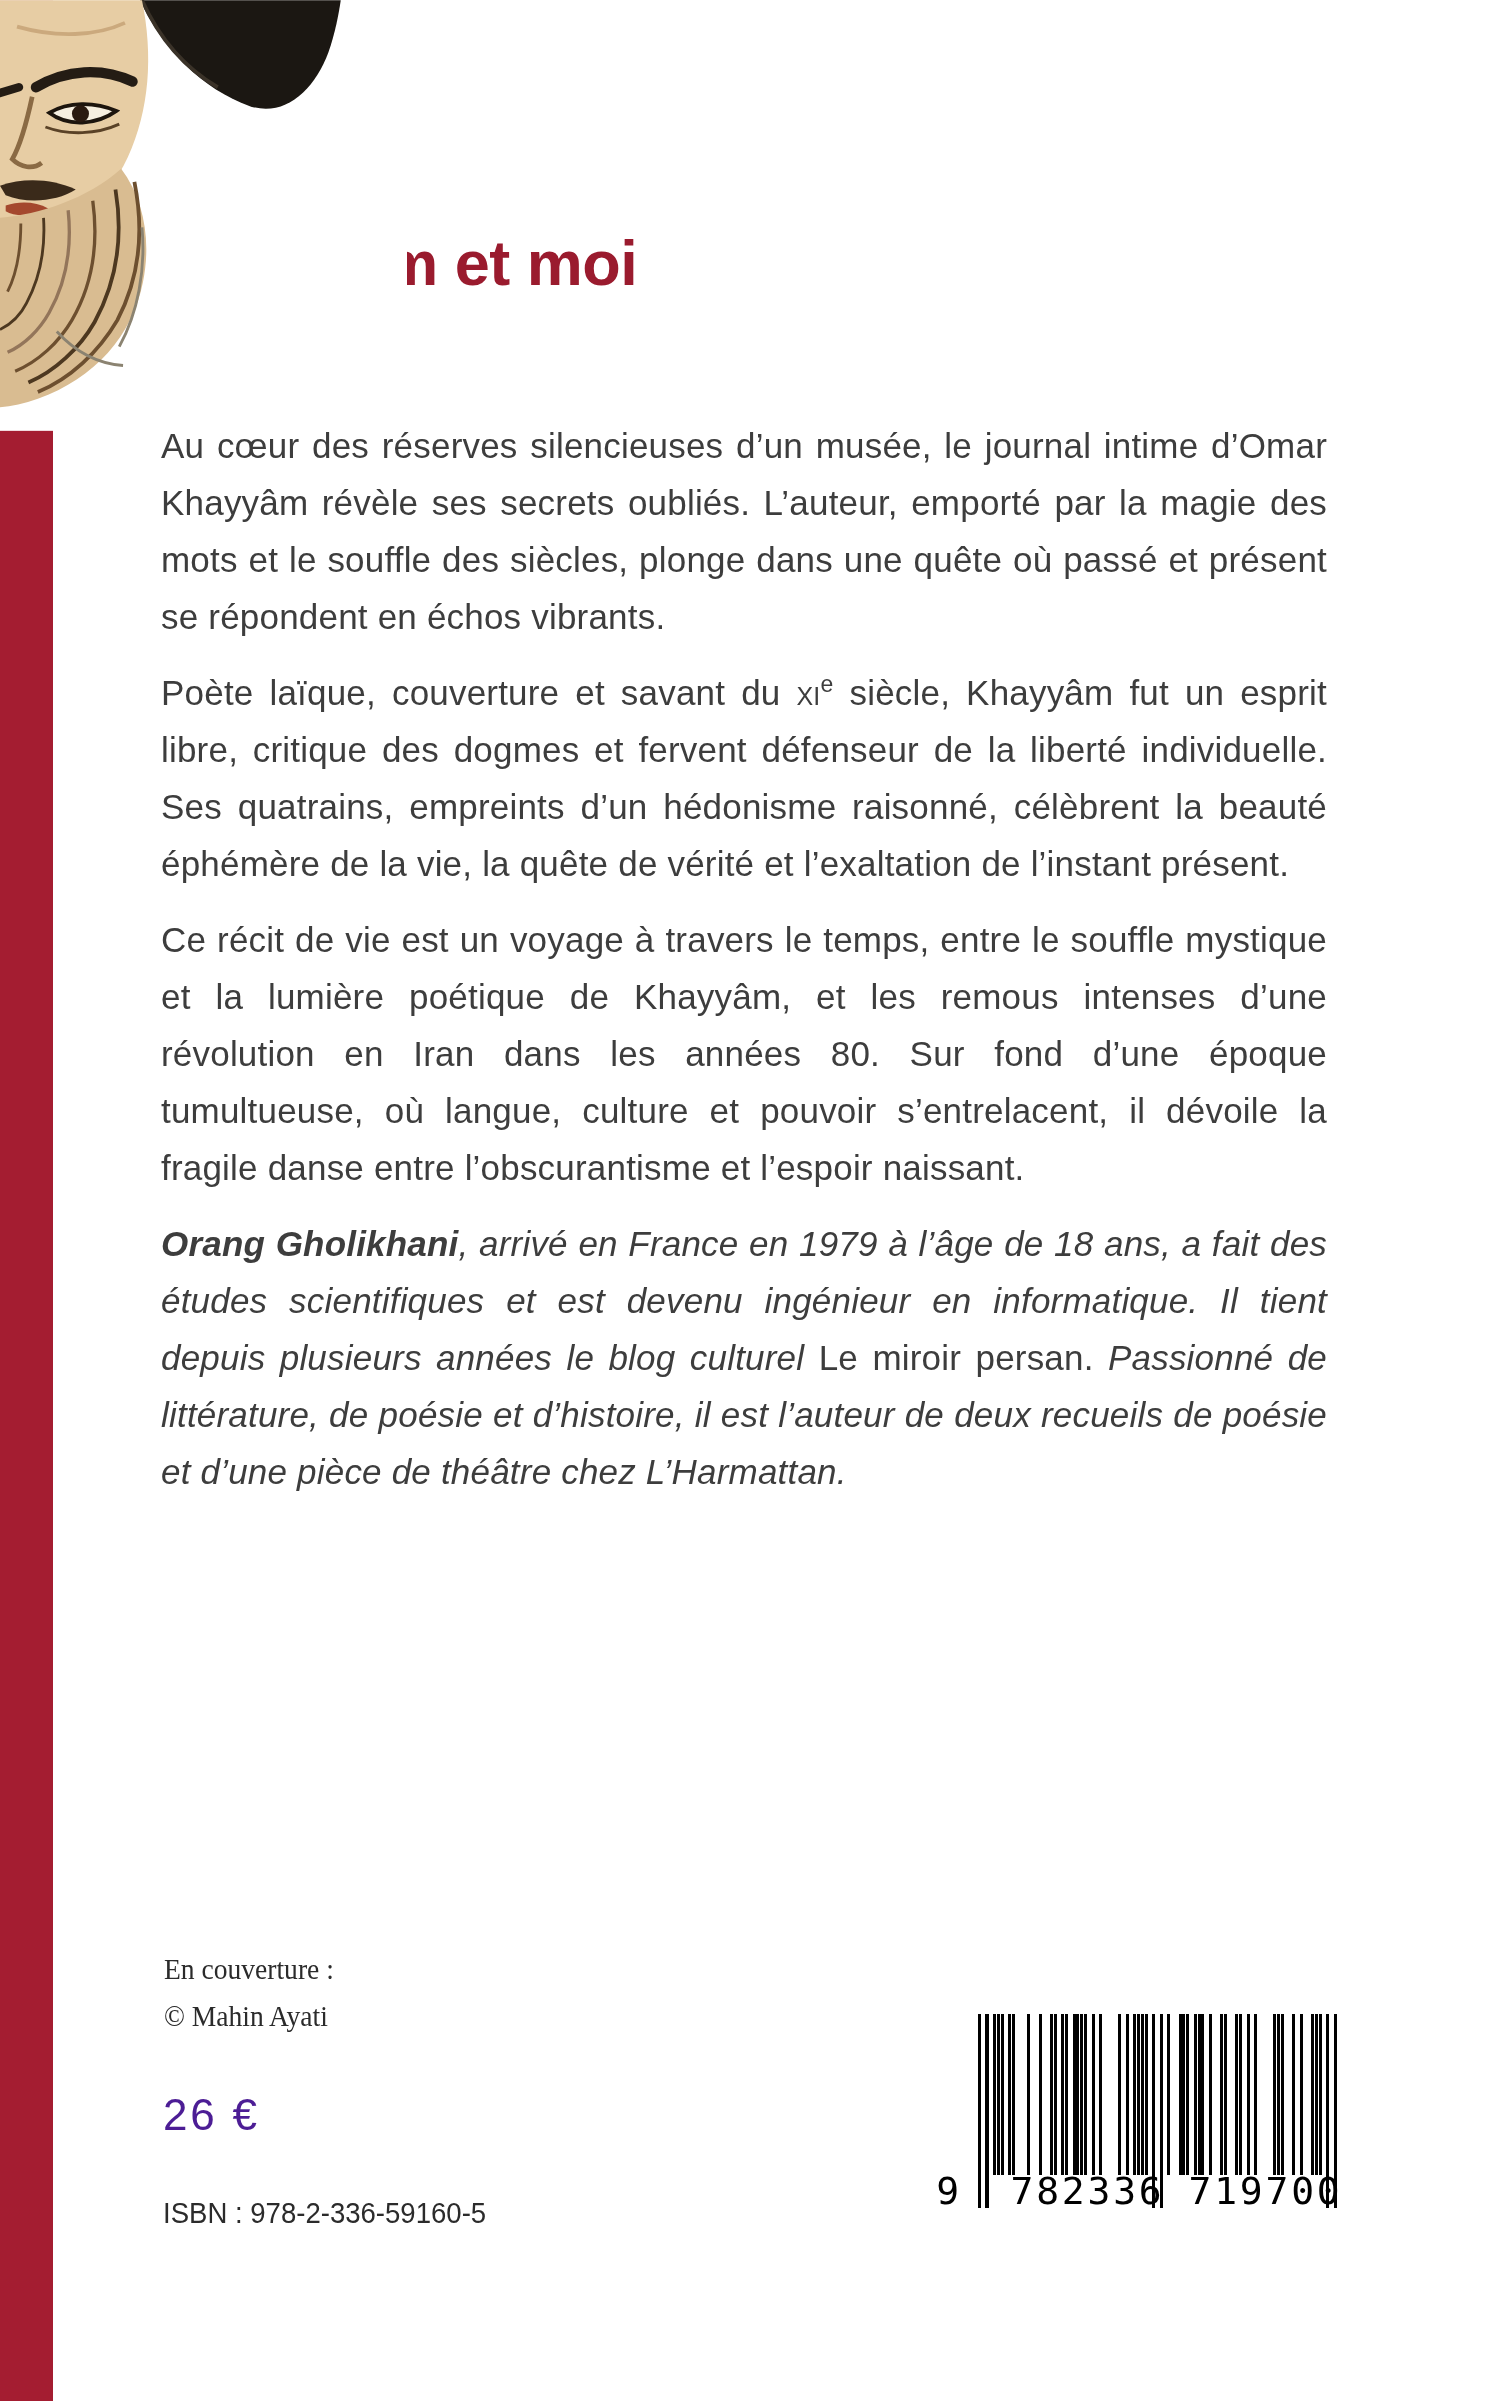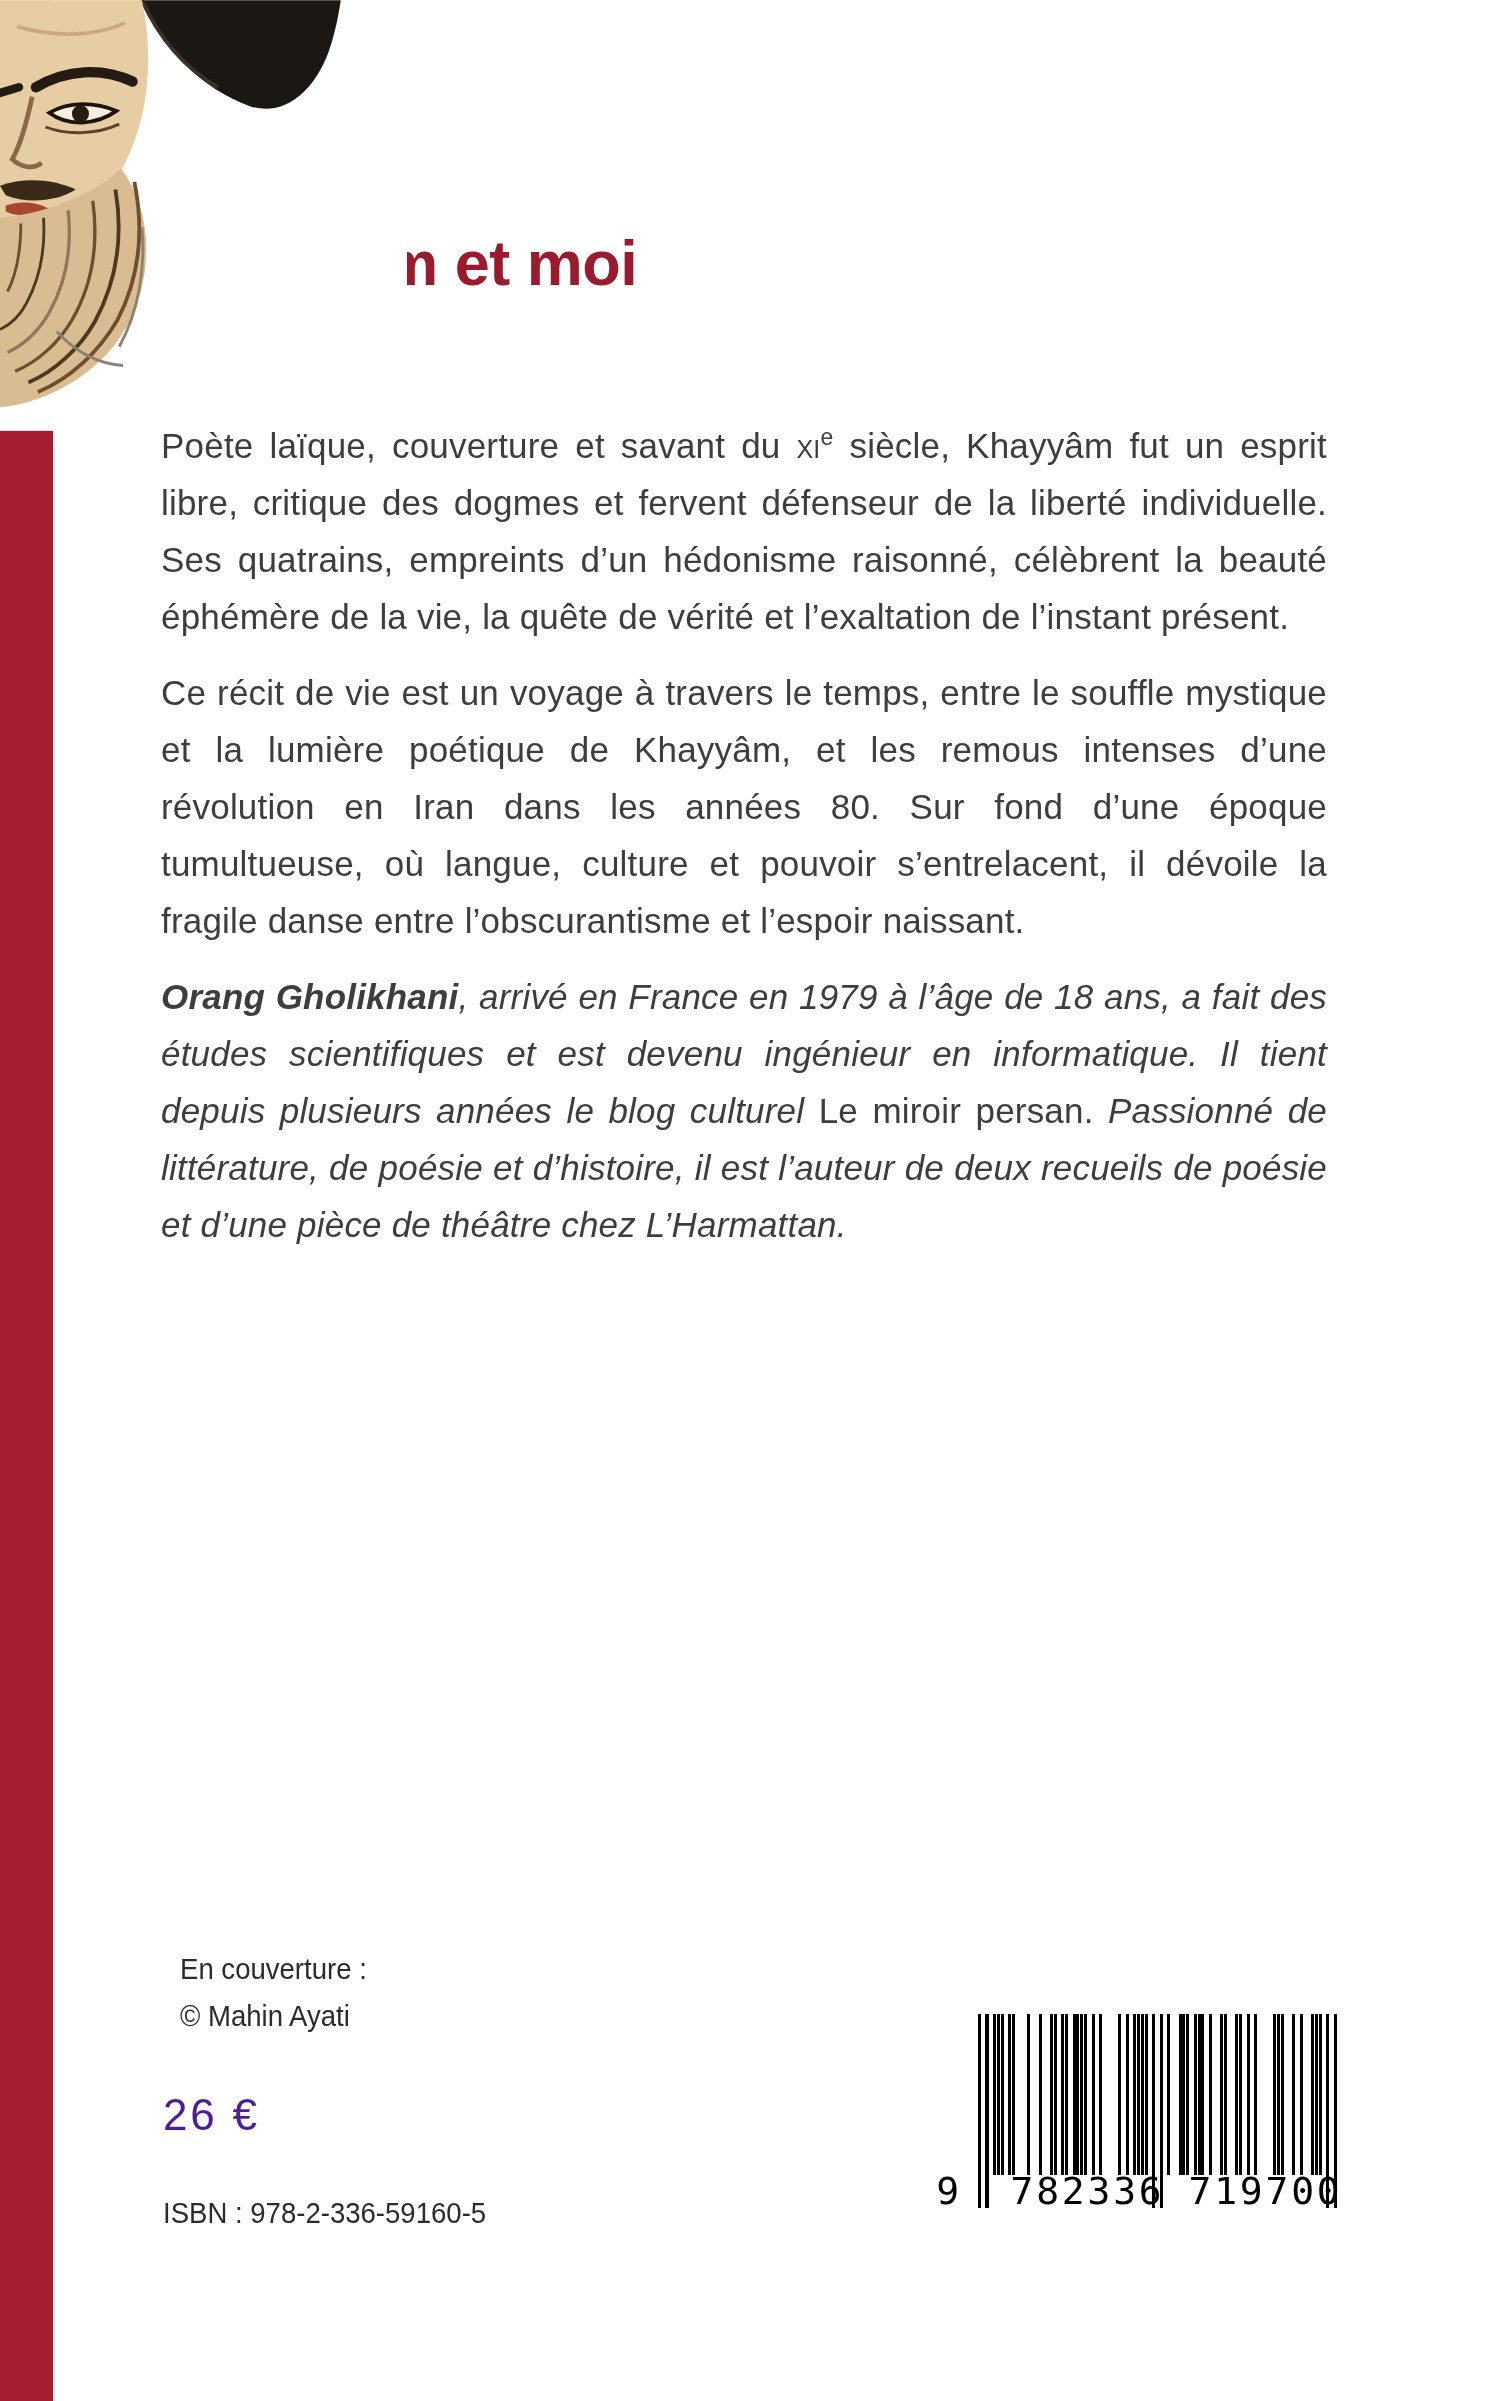--- a/index.html
+++ b/index.html
@@ -20,22 +20,22 @@
 
   .sc  { font-variant:small-caps; }
   sup  { font-size:23px; line-height:0; vertical-align:super; }
 
   .book-title { font-style:italic; }
 
   .bio { margin-top:70px; font-style:italic; }
   .bio .author { font-weight:bold; }
   .bio .roman  { font-style:normal; }
 
-  .credits { position:absolute; left:180px; top:1946px; z-index:2;
-             font-size:29px; color:#2b2b2b; line-height:47px; }
+  .credits { position:absolute; left:164px; top:1946px; z-index:2;
+             font-size:29px; color:#2b2b2b; line-height:47px;font-family:Liberation Serif, serif; }
   .cond { display:inline-block; transform:scaleX(.95); transform-origin:0 50%; }
 
   .price { position:absolute; left:163px; top:2090px; z-index:2;
            font-size:44px; color:#4c1d95; letter-spacing:2.8px; }
 
   .isbn { position:absolute; left:163px; top:2197px; z-index:2;
           font-size:29px; color:#2b2b2b;text-align:right; }
 
   .barcode { position:absolute; left:951px; top:2014px; width:416px; height:203px; z-index:2; }
   .bars { position:absolute; left:26.5px; top:0; width:360px; height:199px; }
@@ -80,20 +80,21 @@
   <path d="M72,222 C76,260 70,298 52,330 C42,348 26,364 8,372" stroke="#93755a" stroke-width="3.5" fill="none"></path>
   <path d="M46,230 C48,262 42,294 28,320 C22,332 12,342 0,348" stroke="#4d3820" stroke-width="3" fill="none"></path>
   <path d="M22,236 C22,262 18,288 8,308" stroke="#6d4f2f" stroke-width="3" fill="none"></path>
   <path d="M150,240 C154,284 146,330 126,366" stroke="#8b8371" stroke-width="3" fill="none"></path>
   <path d="M60,350 C80,372 104,384 130,386" stroke="#8b8371" stroke-width="3" fill="none"></path>
 </svg>
 
 <div class="content">
   <h1 class="title" style="color: rgb(154, 27, 46);">Khayyâm et moi</h1>
 
+  <p>Au cœur des réserves silencieuses d’un musée, le journal intime d’Omar Khayyâm révèle ses secrets oubliés. L’auteur, emporté par la magie des mots et le souffle des siècles, plonge dans une quête où passé et présent se répondent en échos vibrants.</p>
 
   <p><span>Poète laïque, couverture et savant du </span><span class="sc">xi</span><sup>e</sup><span> siècle, Khayyâm fut un esprit libre, critique des dogmes et fervent défenseur de la liberté individuelle. Ses quatrains, empreints d’un hédonisme raisonné, célèbrent la beauté éphémère de la vie, la quête de vérité et l’exaltation de l’instant présent.</span></p>
 
   <p>Ce récit de vie est un voyage à travers le temps, entre le souffle mystique et la lumière poétique de Khayyâm, et les remous intenses d’une révolution en Iran dans les années 80. Sur fond d’une époque tumultueuse, où langue, culture et pouvoir s’entrelacent, il dévoile la fragile danse entre l’obscurantisme et l’espoir naissant.</p>
 
 
   <p class="bio"><span class="author">Orang Gholikhani</span><span>, arrivé en France en 1979 à l’âge de 18 ans, a fait des études scientifiques et est devenu ingénieur en informatique. Il tient depuis plusieurs années le blog culturel </span><span class="roman">Le miroir persan.</span><span> Passionné de littérature, de poésie et d’histoire, il est l’auteur de deux recueils de poésie et d’une pièce de théâtre chez L’Harmattan.</span></p>
 </div>
 
 <div class="credits">

